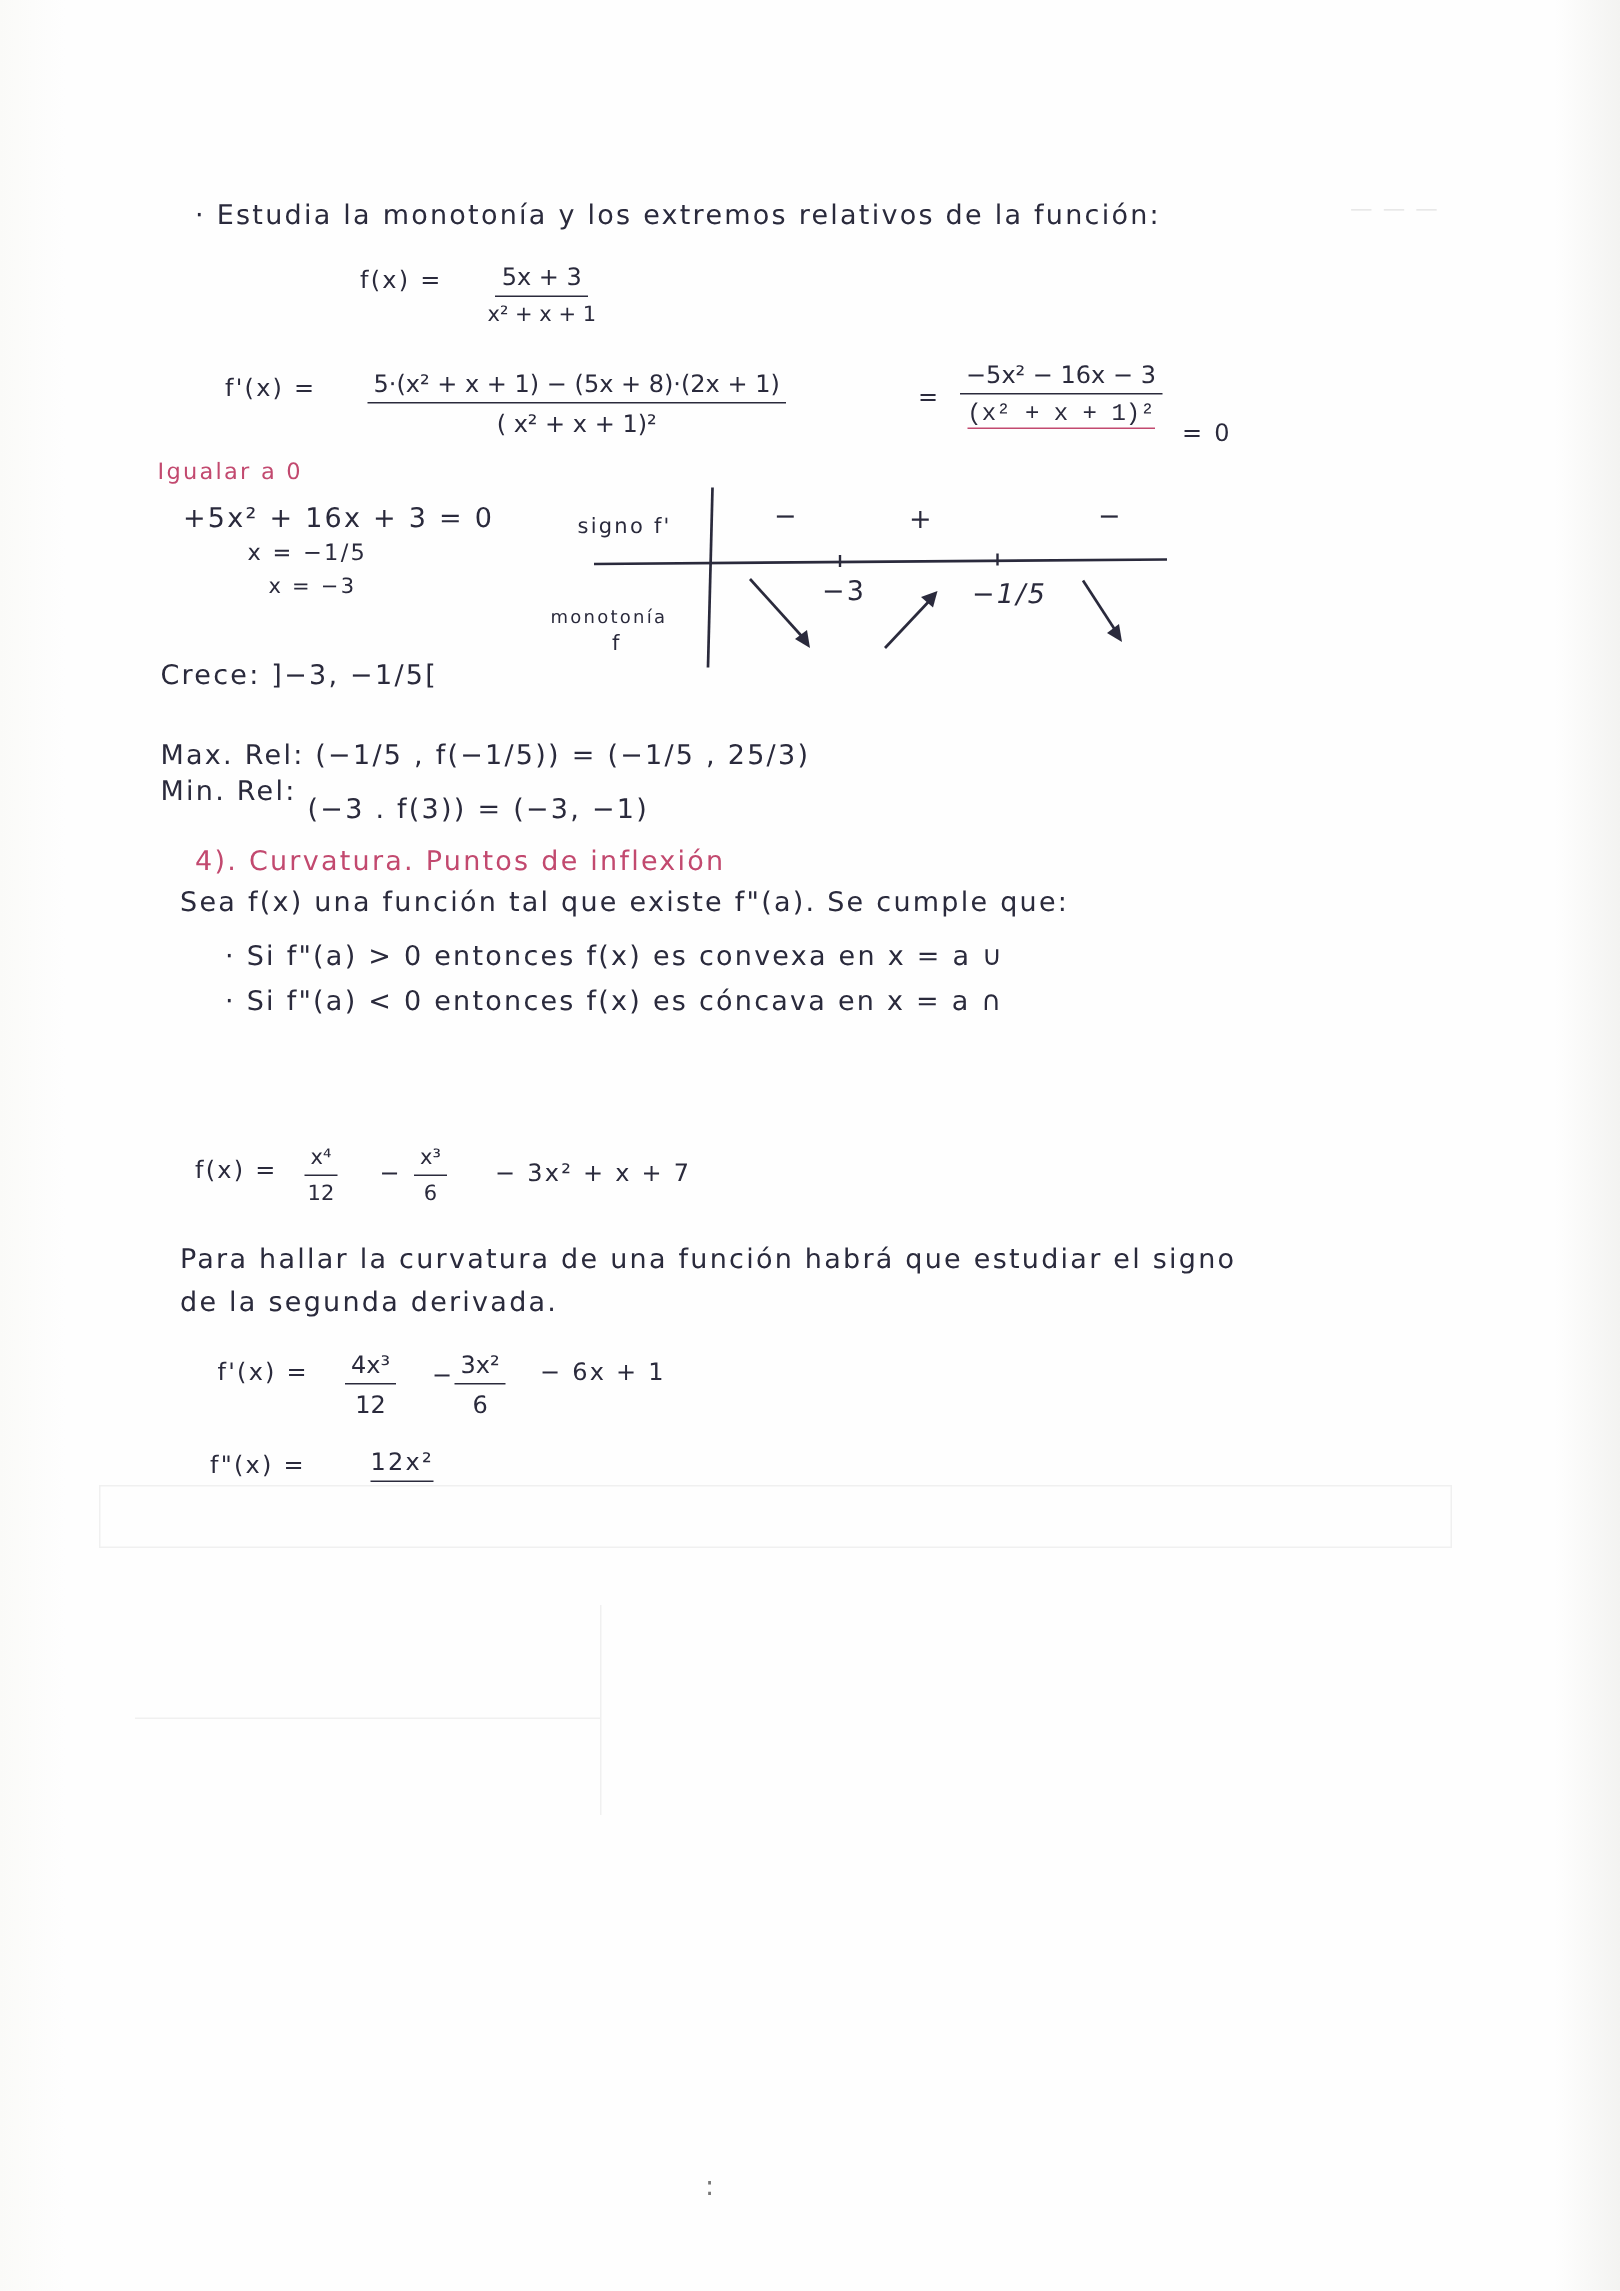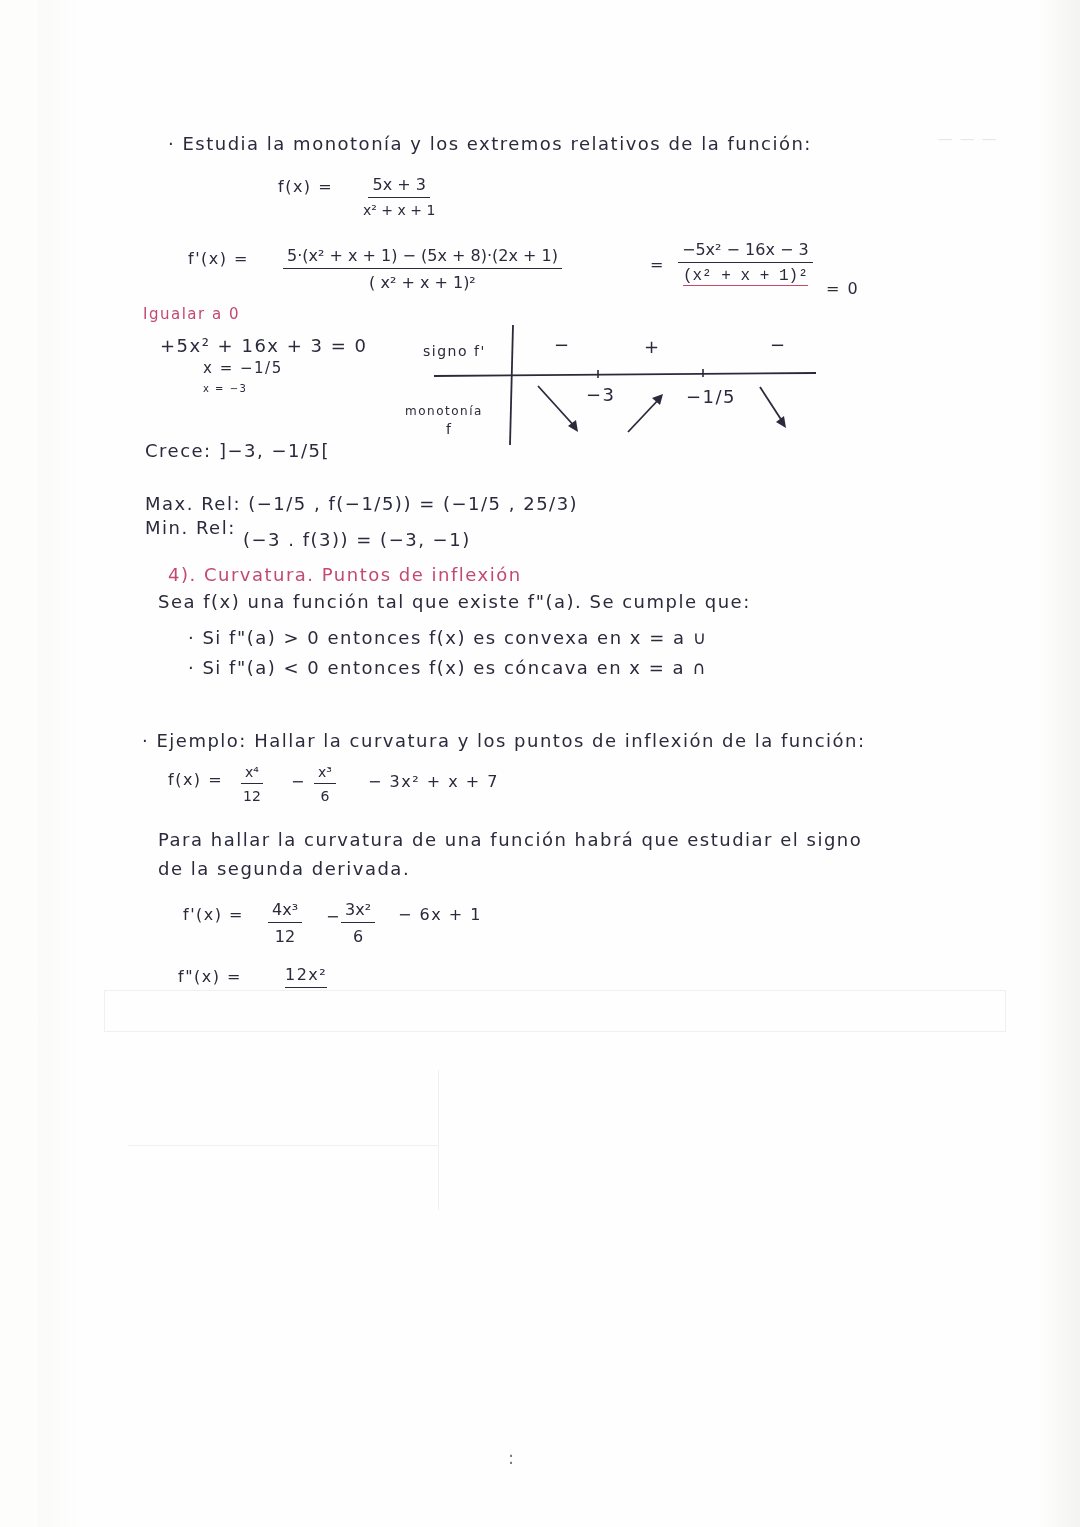--- a/index.html
+++ b/index.html
@@ -3,21 +3,21 @@
 <meta charset="utf-8">
 <style>
   html, body { margin: 0; padding: 0; }
   body {
     width: 1080px; height: 1527px; overflow: hidden;
     background: #fdfdfc;
     font-family: "DejaVu Sans", sans-serif;
     color: #2a2a3c;
     position: relative;
   }
-  .page { position: absolute; inset: 0; background: linear-gradient(90deg,#fafaf8 0%,#fefefe 4%,#fefefe 96%,#f3f3f1 100%); margin-left: 38px; }
+  .page { position: absolute; inset: 0; background: linear-gradient(90deg,#fafaf8 0%,#fefefe 4%,#fefefe 96%,#f3f3f1 100%); }
   .ghost { position:absolute; color:#e8e8e8; font-size:15px; letter-spacing:1px; }
   .ln { position: absolute; white-space: nowrap; font-size: 18px; letter-spacing: 1.5px; }
   .sm { font-size: 14px; }
   .pink { color: #c2496f; }
   .frac { position:absolute; display:inline-flex; flex-direction:column; align-items:center; }
   .frac .num { border-bottom: 1.6px solid #2a2a3c; padding: 0 4px 3px; }
   .frac .den { padding-top: 4px; }
   .uline { border-bottom: 1.6px solid #2a2a3c; }
   .uline-pink { border-bottom: 1.6px solid #c2496f; font-family: Liberation Mono, monospace; }
   svg { position:absolute; }
@@ -49,21 +49,21 @@
   <div class="ln" style="left:612px;top:255px;font-size:16px;">=</div>
   <div class="frac" style="left:640px;top:240px;font-size:16px;">
     <span class="num">−5x² − 16x − 3</span>
     <span class="den uline-pink">(x² + x + 1)²</span>
   </div>
   <div class="ln" style="left:788px;top:279px;font-size:16px;">= 0</div>
 
   <div class="ln pink" style="left:105px;top:305px;font-size:15px;">Igualar a 0</div>
   <div class="ln" style="left:122px;top:335px;">+5x² + 16x + 3 = 0</div>
   <div class="ln" style="left:165px;top:359px;font-size:15px;">x = −1/5</div>
-  <div class="ln" style="left:165px;top:383px;font-size:10px;">x = −3</div>
+  <div class="ln" style="left:179px;top:383px;font-size:14px;">x = −3</div>
 
   <div>
     <div class="ln sm" style="left:385px;top:343px;">signo f'</div>
     <div class="ln" style="left:367px;top:404px;font-size:12px;">monotonía</div>
     <div class="ln sm" style="left:408px;top:421px;">f</div>
 
     <svg width="1080" height="1527" style="left:0;top:0;">
       <line x1="475" y1="325" x2="472" y2="445" stroke="#2a2a3c" stroke-width="1.8"></line>
       <line x1="396" y1="376" x2="778" y2="373" stroke="#2a2a3c" stroke-width="1.8"></line>
       <line x1="560" y1="370" x2="560" y2="378" stroke="#2a2a3c" stroke-width="1.6"></line>
@@ -74,34 +74,33 @@
       <line x1="590" y1="432" x2="622" y2="398" stroke="#2a2a3c" stroke-width="1.8"></line>
       <polygon points="625,394 614,398 622,405" fill="#2a2a3c"></polygon>
       <line x1="722" y1="387" x2="746" y2="424" stroke="#2a2a3c" stroke-width="1.8"></line>
       <polygon points="748,428 738,422 746,416" fill="#2a2a3c"></polygon>
     </svg>
 
     <div class="ln" style="left:516px;top:334px;">−</div>
     <div class="ln" style="left:606px;top:336px;">+</div>
     <div class="ln" style="left:732px;top:334px;">−</div>
     <div class="ln" style="left:548px;top:384px;">−3</div>
-    <div class="ln" style="left:648px;top:386px;">−1/5</div>
+    <div class="ln" style="left:648px;top:386px;font-style:italic;">−1/5</div>
   </div>
 
   <div class="ln" style="left:107px;top:440px;">Crece: ]−3, −1/5[</div>
   <div class="ln" style="left:107px;top:493px;">Max. Rel: (−1/5 , f(−1/5)) = (−1/5 , 25/3)</div>
   <div class="ln" style="left:107px;top:517px;">Min. Rel:</div>
   <div class="ln" style="left:205px;top:529px;">(−3 . f(3)) = (−3, −1)</div>
 
   <div class="ln pink" style="left:130px;top:564px;">4). Curvatura. Puntos de inflexión</div>
   <div class="ln" style="left:120px;top:591px;">Sea f(x) una función tal que existe f"(a). Se cumple que:</div>
   <div class="ln" style="left:150px;top:627px;">· Si f"(a) &gt; 0 entonces f(x) es convexa en x = a ∪</div>
   <div class="ln" style="left:150px;top:657px;">· Si f"(a) &lt; 0 entonces f(x) es cóncava en x = a ∩</div>
 
-  <div class="ln" style="left:104px;top:730px;">· Ejemplo: Hallar la curvatura y los puntos de inflexión de la función:</div>
   <div class="ln" style="left:130px;top:770px;font-size:16px;">f(x) =</div>
   <div class="frac" style="left:203px;top:764px;font-size:14px;">
     <span class="num">x⁴</span>
     <span class="den">12</span>
   </div>
   <div class="ln" style="left:253px;top:772px;font-size:16px;">−</div>
   <div class="frac" style="left:276px;top:764px;font-size:14px;">
     <span class="num">x³</span>
     <span class="den">6</span>
   </div>

